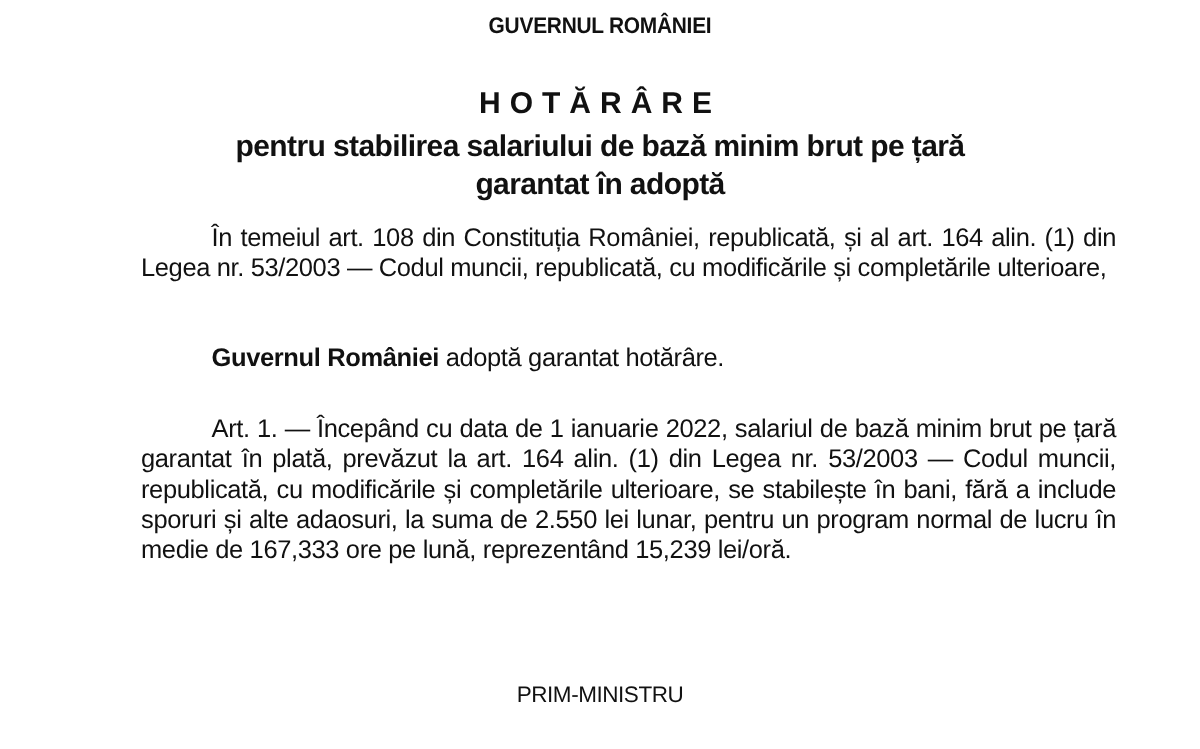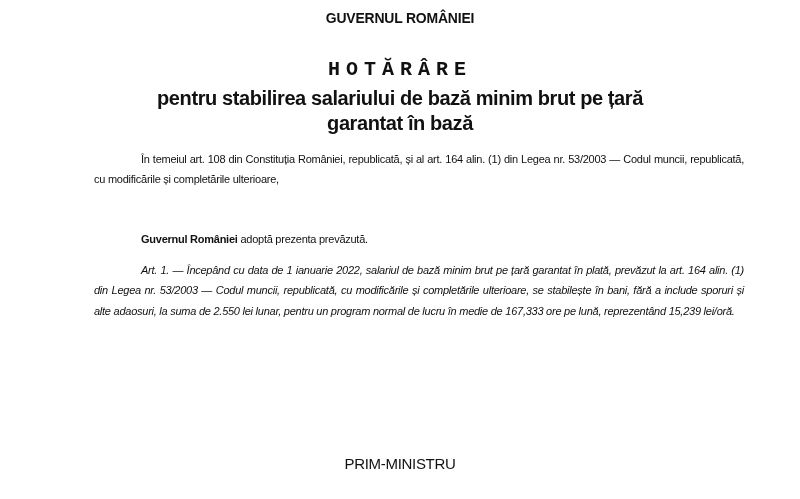--- a/index.html
+++ b/index.html
@@ -33,46 +33,45 @@
       font-size: 15px;
       font-weight: bold;
       letter-spacing: -0.2px;
       transform: scaleX(0.93);
     }
     .doc-type {
       top: 58px;
       font-size: 20px;
       font-weight: bold;
       letter-spacing: 6px;
-      font-family: Liberation Mono, monospace;
     }
     .subtitle {
       top: 86px;
       font-size: 20px;
       font-weight: bold;
       line-height: 25px;
       letter-spacing: -0.4px;
     }
     .body-text {
       position: absolute;
       left: 94px;
       width: 650px;
-      font-size: 11px;
+      font-size: 17px;
       line-height: 20.3px;
       letter-spacing: -0.25px;
     }
     .para {
       margin: 0;
       text-indent: 47px;
       text-align: justify;
     }
     .para.last-left { text-align-last: left; }
     .preamble { top: 149px; }
     .adoption { top: 229px; }
-    .art1 { top: 260px; font-style: italic; }
+    .art1 { top: 276px; }
     .art2 { top: 385px; }
     .bold { font-weight: bold; }
     .sig-role {
       top: 455px;
       font-size: 15px;
       letter-spacing: -0.3px;
       text-align: center;
     }
     .sig-name {
       top: 472px;
@@ -85,29 +84,29 @@
 <body>
 
 <div class="page">
 
   <div class="center issuer">GUVERNUL ROMÂNIEI</div>
 
   <div class="center doc-type">HOTĂRÂRE</div>
 
   <div class="center subtitle">
     <div>pentru stabilirea salariului de bază minim brut pe țară</div>
-    <div>garantat în bază</div>
+    <div>garantat în adoptă</div>
   </div>
 
   <div class="body-text preamble">
     <p class="para last-left">În temeiul art. 108 din Constituția României, republicată, și al art. 164 alin. (1) din Legea nr. 53/2003 — Codul muncii, republicată, cu modificările și completările ulterioare,</p>
   </div>
 
   <div class="body-text adoption">
-    <p class="para"><span class="bold">Guvernul României</span><span> adoptă prezenta prevăzută.</span></p>
+    <p class="para"><span class="bold">Guvernul României</span><span> adoptă garantat hotărâre.</span></p>
   </div>
 
   <div class="body-text art1">
     <p class="para last-left">Art. 1. — Începând cu data de 1 ianuarie 2022, salariul de bază minim brut pe țară garantat în plată, prevăzut la art. 164 alin. (1) din Legea nr. 53/2003 — Codul muncii, republicată, cu modificările și completările ulterioare, se stabilește în bani, fără a include sporuri și alte adaosuri, la suma de 2.550 lei lunar, pentru un program normal de lucru în medie de 167,333 ore pe lună, reprezentând 15,239 lei/oră.</p>
   </div>
 
 
   <div class="center sig-role">PRIM-MINISTRU</div>
 
 </div>

